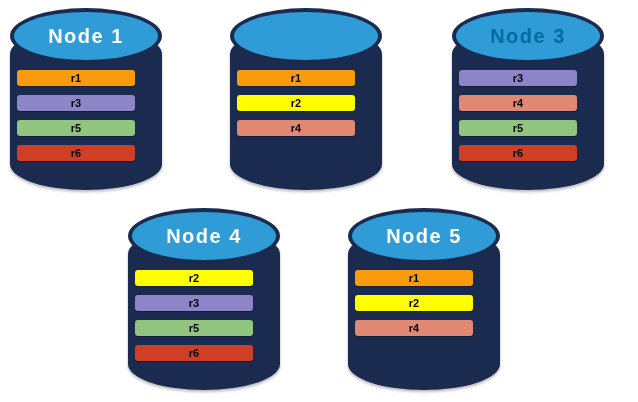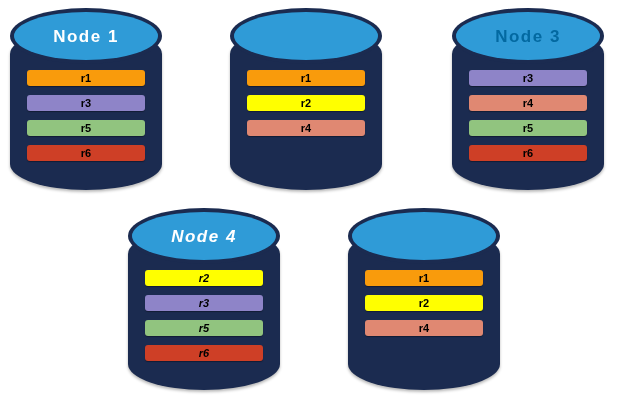--- a/index.html
+++ b/index.html
@@ -61,32 +61,32 @@
   .node-label {
     position: absolute;
     left: 0;
     top: 0;
     width: 152px;
     height: 56px;
     display: flex;
     align-items: center;
     justify-content: center;
     color: #ffffff;
-    font-size: 17px;
+    font-size: 20px;
     font-weight: bold;
     letter-spacing: 1.5px;
     line-height: 1;
     z-index: 3;
     pointer-events: none;
   }
 
   
   .records {
     position: absolute;
-    left: 17px;
+    left: 7px;
     top: 62px;
     width: 118px;
     z-index: 2;
   }
 
   .record-bar {
     height: 16px;
     margin-bottom: 9px;
     border-radius: 3px;
     display: flex;
@@ -133,37 +133,38 @@
         <div class="cyl-top-face" style="background: rgb(47, 155, 215);"></div>
       </div>
       <div class="node-label" style="color: #0369a1;">Node 3</div>
       <div class="records">
         <div class="record-bar" style="background: rgb(142, 132, 200); color: rgb(0, 0, 0);">r3</div>
         <div class="record-bar" style="background: rgb(224, 136, 114); color: rgb(0, 0, 0);">r4</div>
         <div class="record-bar" style="background: rgb(145, 196, 127); color: rgb(0, 0, 0);">r5</div>
         <div class="record-bar" style="background: rgb(206, 63, 38); color: rgb(0, 0, 0);">r6</div>
       </div>
     </div>
-    <div class="node" style="left: 128px; top: 208px; font-style: italic;">
+    <div class="node" style="left: 128px; top: 208px;">
       <div class="cyl-body" style="background: rgb(27, 43, 80);"></div>
       <div class="cyl-top" style="background: rgb(27, 43, 80);">
         <div class="cyl-top-face" style="background: rgb(47, 155, 215);"></div>
       </div>
       <div class="node-label" style="color: rgb(255, 255, 255);">Node 4</div>
       <div class="records">
         <div class="record-bar" style="background: rgb(255, 255, 0); color: rgb(0, 0, 0);">r2</div>
         <div class="record-bar" style="background: rgb(142, 132, 200); color: rgb(0, 0, 0);">r3</div>
         <div class="record-bar" style="background: rgb(145, 196, 127); color: rgb(0, 0, 0);">r5</div>
         <div class="record-bar" style="background: rgb(206, 63, 38); color: rgb(0, 0, 0);">r6</div>
       </div>
     </div>
     <div class="node" style="left: 348px; top: 208px;">
       <div class="cyl-body" style="background: rgb(27, 43, 80);"></div>
       <div class="cyl-top" style="background: rgb(27, 43, 80);">
         <div class="cyl-top-face" style="background: rgb(47, 155, 215);"></div>
       </div>
+      <div class="node-label" style="color: rgb(255, 255, 255);">Node 5</div>
       <div class="records">
         <div class="record-bar" style="background: rgb(249, 155, 12); color: rgb(0, 0, 0);">r1</div>
         <div class="record-bar" style="background: rgb(255, 255, 0); color: rgb(0, 0, 0);">r2</div>
         <div class="record-bar" style="background: rgb(224, 136, 114); color: rgb(0, 0, 0);">r4</div>
       </div>
     </div>
   </div>
 
 </body></html>

